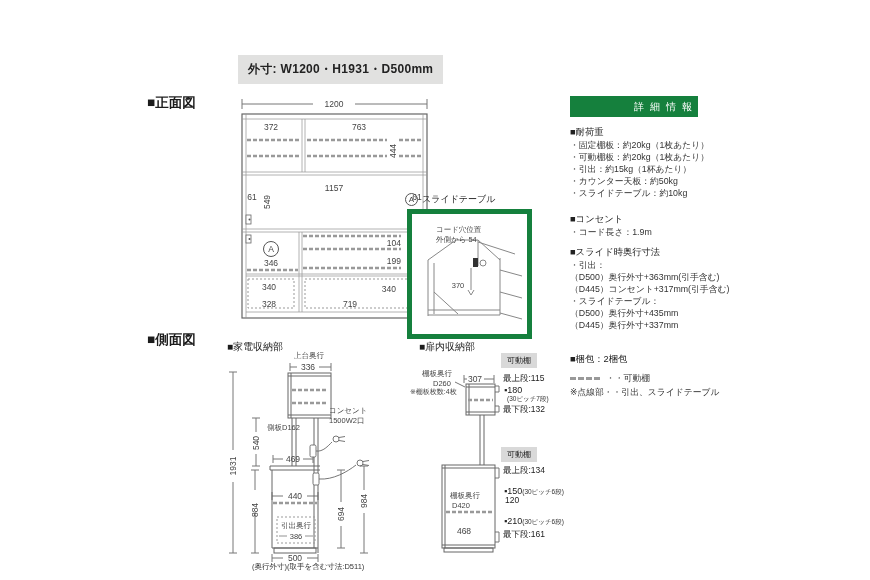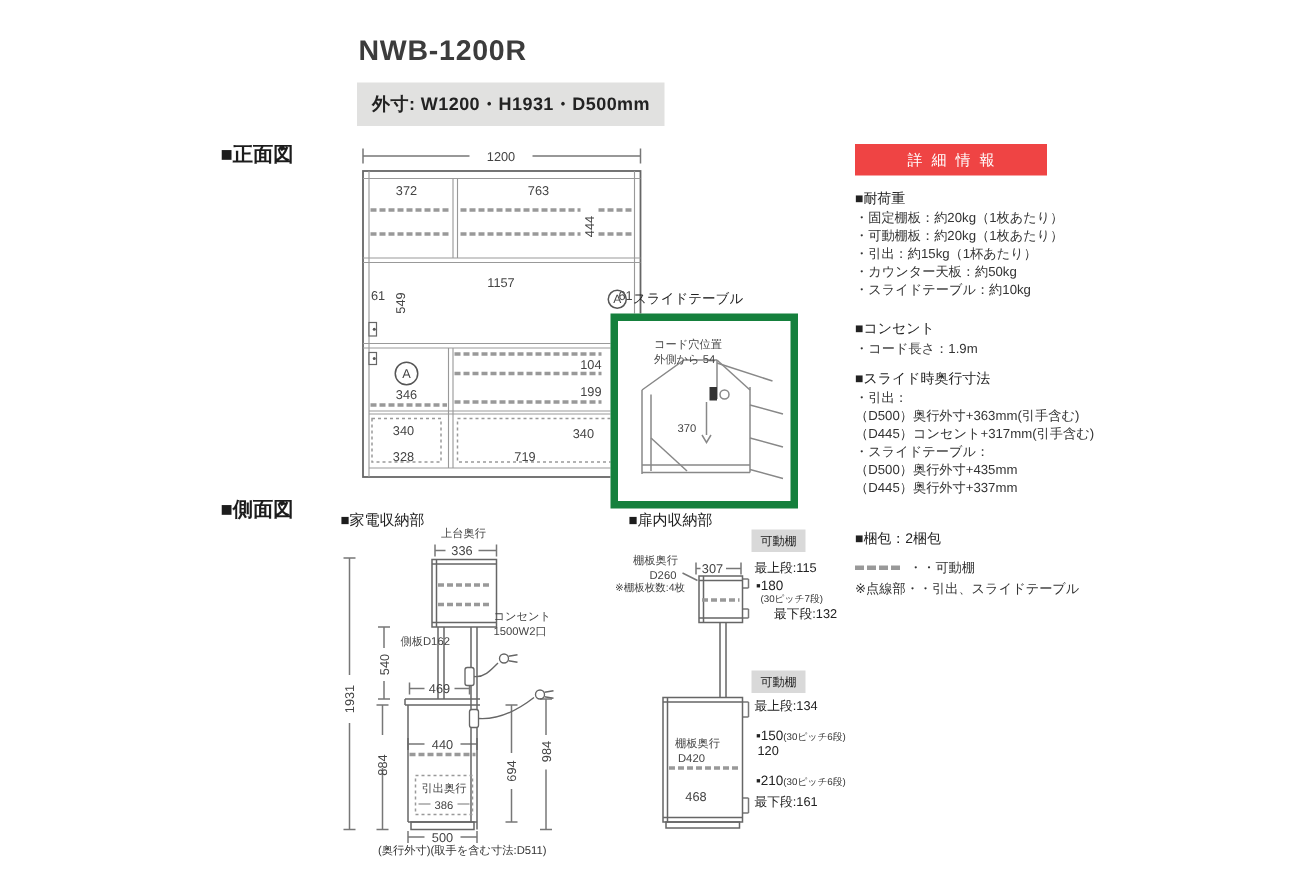--- a/index.html
+++ b/index.html
@@ -4,21 +4,21 @@
 <style>
   html,body{margin:0;padding:0;background:#fff;}
   .canvas{position:relative;width:870px;height:580px;background:#ffffff;overflow:hidden;
           font-family:"Liberation Sans","DejaVu Sans",sans-serif;color:#333;}
   .abs{position:absolute;}
   .title{font-size:19px;font-weight:600;color:#3c3c3c;letter-spacing:.5px;}
   .graybox{background:#e1e1e0;color:#222;font-size:12px;font-weight:700;padding:6px 10px;letter-spacing:.3px;}
   .seclabel{font-size:13.5px;font-weight:700;color:#1c1c1c;}
   .sublabel{font-size:10px;font-weight:400;color:#1c1c1c;}
   .infocol{width:140px;font-size:8.8px;color:#333;}
-  .infoheader{background:#ef4444;color:#fff;text-align:center;font-size:10px;letter-spacing:6px;
+  .infoheader{background:#15803d;color:#fff;text-align:right;font-size:10px;letter-spacing:6px;
               padding:4px 0 3px 6px;width:122px;}
   .infotitle{font-size:9.3px;font-weight:400;color:#222;}
   .infoline{font-size:8.8px;color:#333;line-height:12px;white-space:nowrap;}
   .note{font-size:8.8px;line-height:12.5px;white-space:pre-line;color:#333;}
   .dashswatch{width:30px;height:0;border-top:3px dashed #999;}
   .markerA{display:inline-flex;align-items:center;justify-content:center;width:11px;height:11px;
            border:1px solid #555;border-radius:50%;font-size:8px;color:#444;}
   .detailtitle{font-size:9px;color:#222;display:flex;align-items:center;gap:4px;}
   .detailbox{width:115px;height:120px;border:5px solid #15803d;background:#fff;}
   .glabel{background:#d9d9d9;color:#222;font-size:8px;padding:2px 6px;}
@@ -29,21 +29,20 @@
   svg{display:block;}
   svg text{font-family:"Liberation Sans","DejaVu Sans",sans-serif;fill:#444;}
   .dt{font-size:8.5px;}
   .dts{font-size:7.5px;}
 </style>
 </head>
 <body>
 
 <div class="canvas">
 
-  <div class="abs title" style="left:239px;top:24px;">NWB-1200R</div>
   <div class="abs graybox" style="left:238px;top:55px;">外寸: W1200・H1931・D500mm</div>
 
   <div class="abs seclabel" style="left:147px;top:94px;">■正面図</div>
   <div class="abs seclabel" style="left:147px;top:331px;">■側面図</div>
   <div class="abs sublabel" style="left:227px;top:340px;">■家電収納部</div>
   <div class="abs sublabel" style="left:419px;top:340px;">■扉内収納部</div>
 
   <svg class="abs" style="left:233px;top:96px;" width="202" height="232" viewBox="0 0 202 232">
     <g stroke="#777" stroke-width="1" fill="none">
       <path d="M9 8H80 M122 8H194 M9 3V13 M194 3V13"></path>
@@ -248,21 +247,21 @@
       <text x="42" y="148" class="dts">棚板奥行</text>
       <text x="44" y="158" class="dts">D420</text>
       <text x="56" y="184" text-anchor="middle" class="dt">468</text>
     </g>
   </svg>
 
   <div class="abs glabel" style="left:501px;top:353px;">可動棚</div>
   <div class="abs rlab" style="left:503px;top:373px;">最上段:115</div>
   <div class="abs rlab-big" style="left:504px;top:385px;">▪180</div>
   <div class="abs rlab-sm" style="left:507px;top:395px;">(30ピッチ7段)</div>
-  <div class="abs rlab" style="left:516px;top:404px;">最下段:132</div>
+  <div class="abs rlab" style="left:503px;top:404px;">最下段:132</div>
 
   <div class="abs glabel" style="left:501px;top:447px;">可動棚</div>
   <div class="abs rlab" style="left:503px;top:465px;">最上段:134</div>
   <div class="abs" style="left:504px;top:480px;">
     <span class="rlab-big">▪150</span><span class="rlab-sm">(30ピッチ6段)</span>
   </div>
   <div class="abs rlab" style="left:505px;top:495px;">120</div>
   <div class="abs" style="left:504px;top:510px;">
     <span class="rlab-big">▪210</span><span class="rlab-sm">(30ピッチ6段)</span>
   </div>

